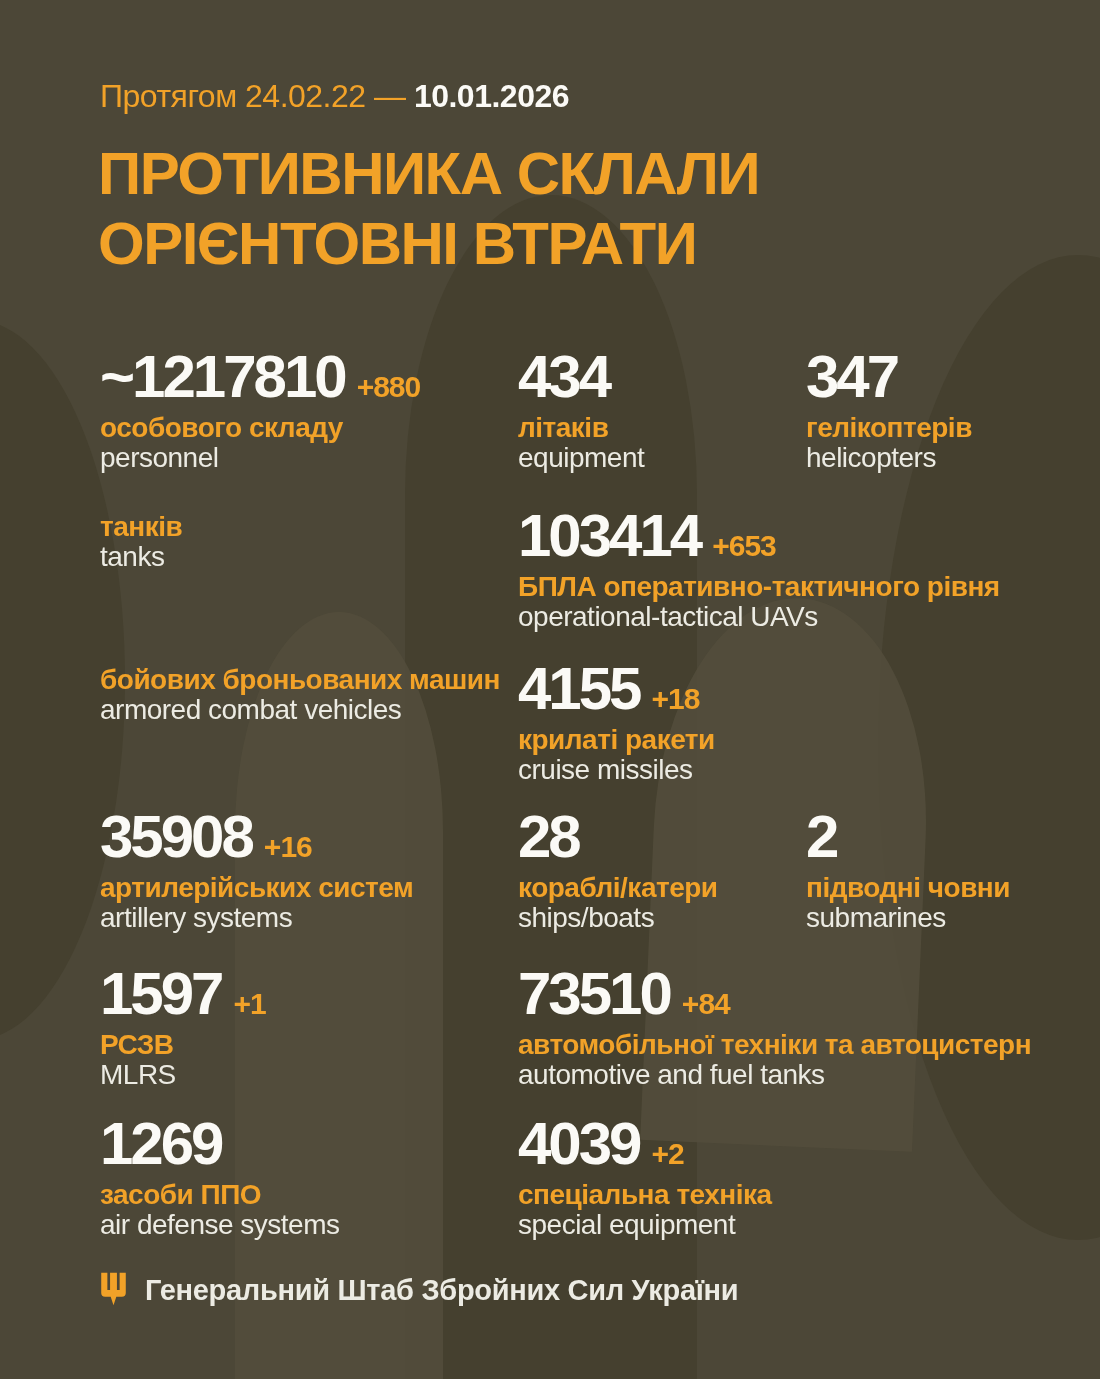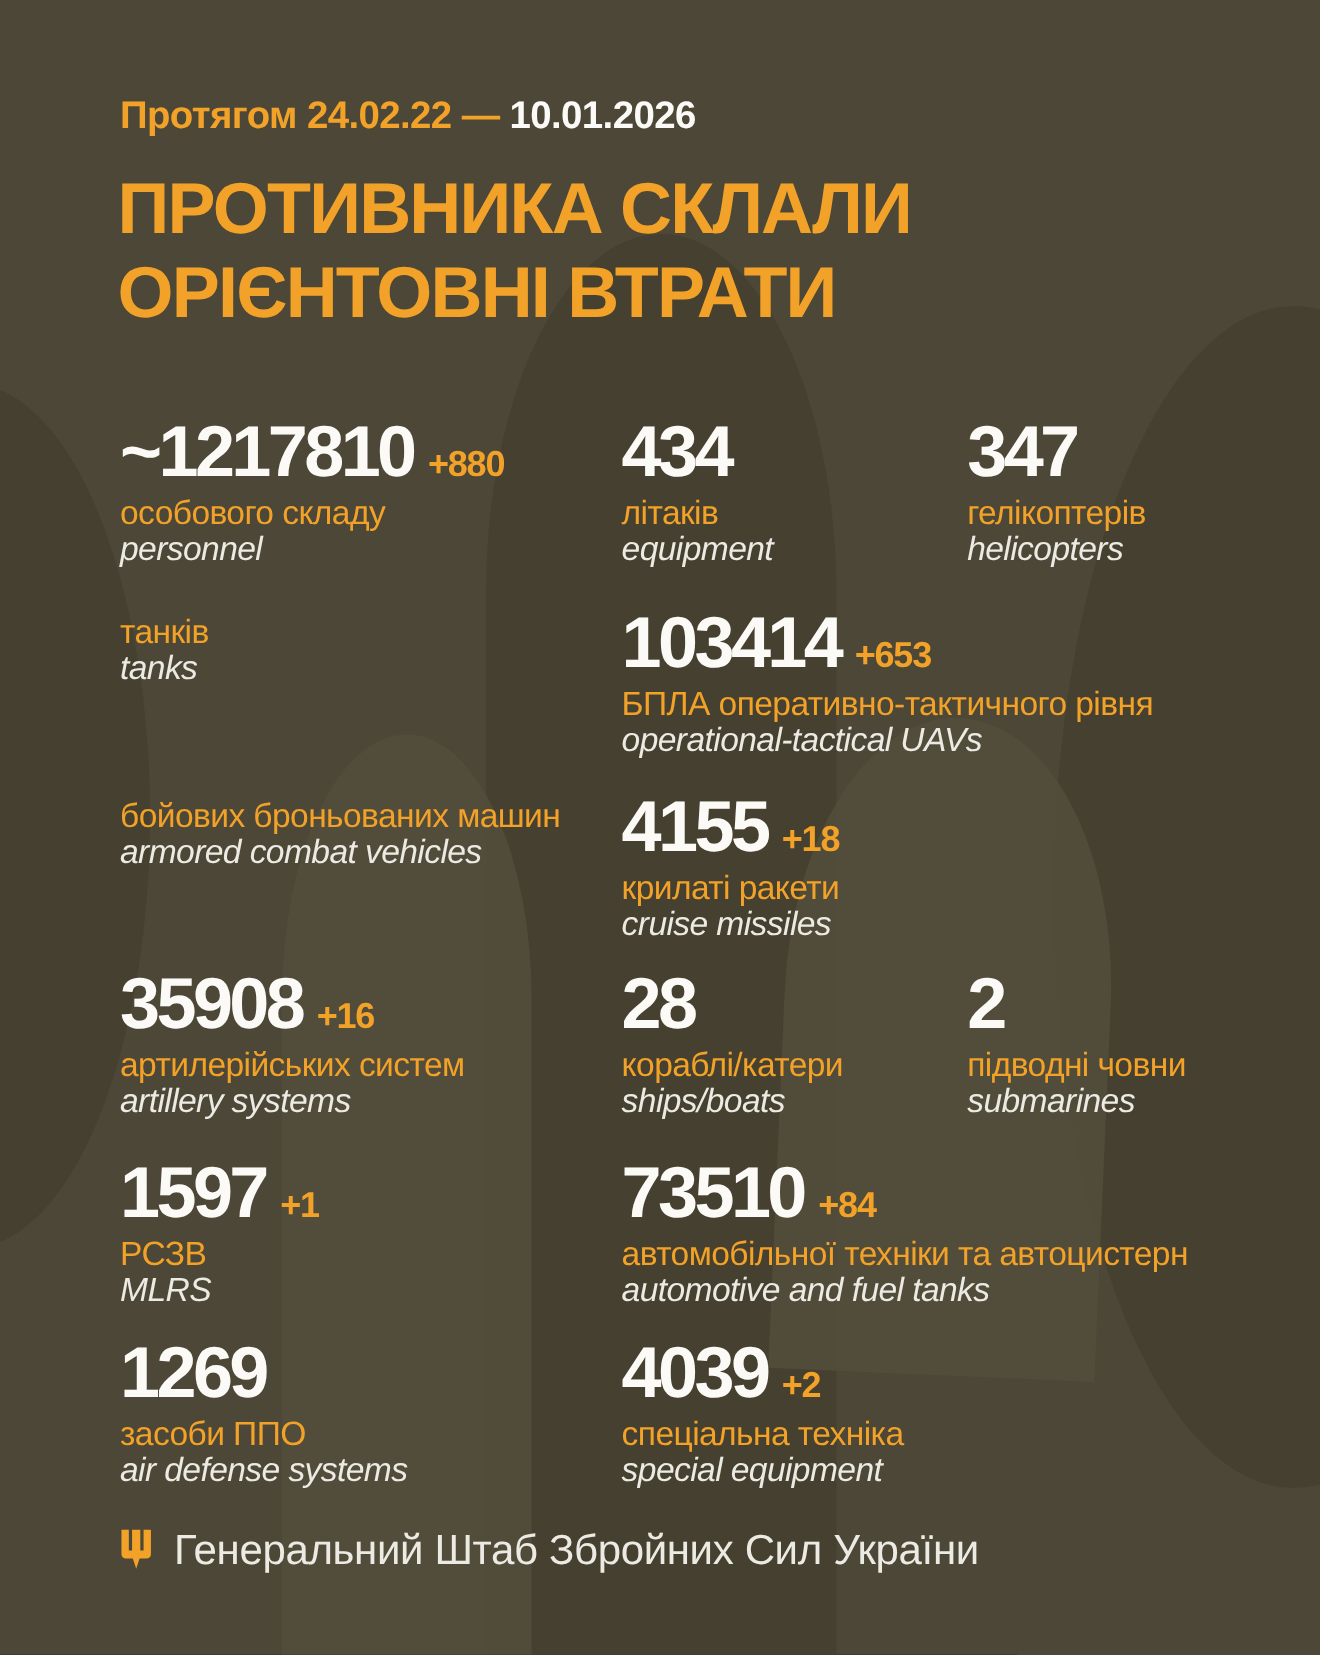--- a/index.html
+++ b/index.html
@@ -47,45 +47,45 @@
     transform:rotate(2.5deg);
     opacity:.85;
   }
   
   .layer{position:absolute;inset:0;}
   .period{
     position:absolute;left:100px;top:78px;
     font-size:32px;line-height:36px;letter-spacing:-.5px;
     white-space:nowrap;
   }
-  .period .pre{color:var(--accent);font-weight:700;text-align:right;}
+  .period .pre{color:var(--accent);font-weight:400;text-align:right;}
   .period .val{color:var(--num);font-weight:700;}
   .title{
     position:absolute;left:98px;top:139px;
     color:var(--accent);
     font-size:60px;line-height:70px;font-weight:800;
     letter-spacing:-1.5px;white-space:nowrap;
   }
   .stat{position:absolute;white-space:nowrap;}
   .stat .num-line{display:flex;align-items:baseline;}
   .stat .num{
     color:var(--num);font-size:60px;line-height:60px;
     font-weight:800;letter-spacing:-3px;
   }
   .stat .delta{
     color:var(--accent);font-size:30px;line-height:30px;
     font-weight:700;letter-spacing:-1px;margin-left:12px;
   }
   .stat .ua{
     color:var(--accent);font-size:28px;line-height:30px;
-    font-weight:400;letter-spacing:-.5px;margin-top:6px;
+    font-weight:700;letter-spacing:-.5px;margin-top:6px;
   }
   .stat .en{
     color:var(--en);font-size:28px;line-height:30px;
-    font-weight:400;letter-spacing:-.5px;font-style:italic;
+    font-weight:400;letter-spacing:-.5px;
   }
   .pos1{left:100px;top:347px}
   .pos2{left:518px;top:347px}
   .pos3{left:806px;top:347px}
   .pos4{left:100px;top:506px}
   .pos5{left:518px;top:506px}
   .pos6{left:100px;top:659px}
   .pos7{left:518px;top:659px}
   .pos8{left:100px;top:807px}
   .pos9{left:518px;top:807px}
@@ -93,21 +93,21 @@
   .pos11{left:100px;top:964px}
   .pos12{left:518px;top:964px}
   .pos13{left:100px;top:1114px}
   .pos14{left:518px;top:1114px}
   .footer{
     position:absolute;left:100px;top:1272px;
     display:flex;align-items:center;gap:18px;
   }
   .trident{width:27px;height:36px;flex:0 0 auto;}
   .footer .src{
-    color:var(--en);font-size:35px;font-weight:400;
+    color:var(--en);font-size:29px;font-weight:700;
     letter-spacing:-.3px;white-space:nowrap;
   }
 </style>
 </head>
 <body>
 
 <div class="poster">
 
   <div class="bg-shape blob-left"></div>
   <div class="bg-shape blob-right"></div>

